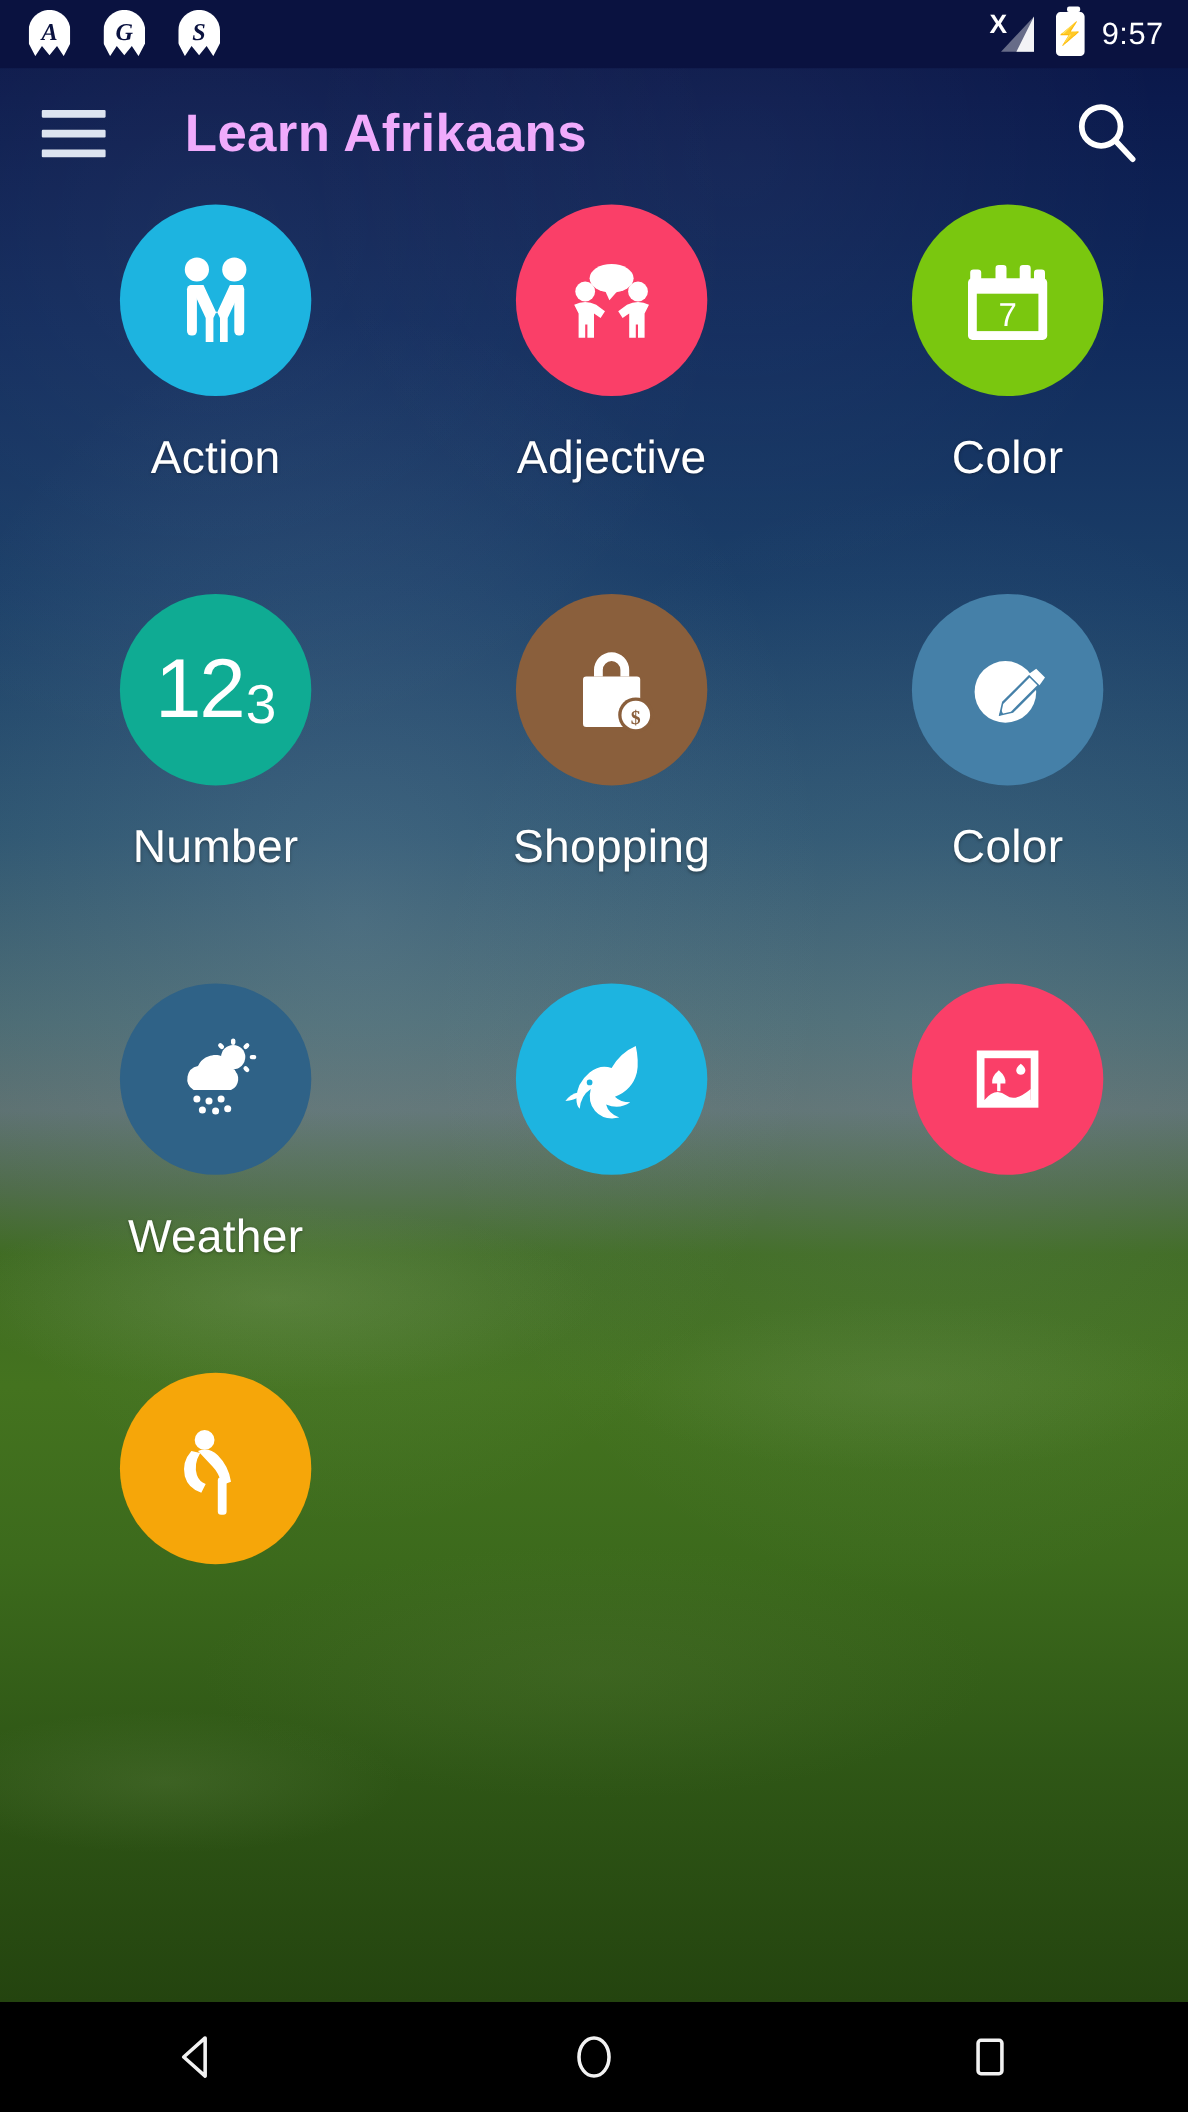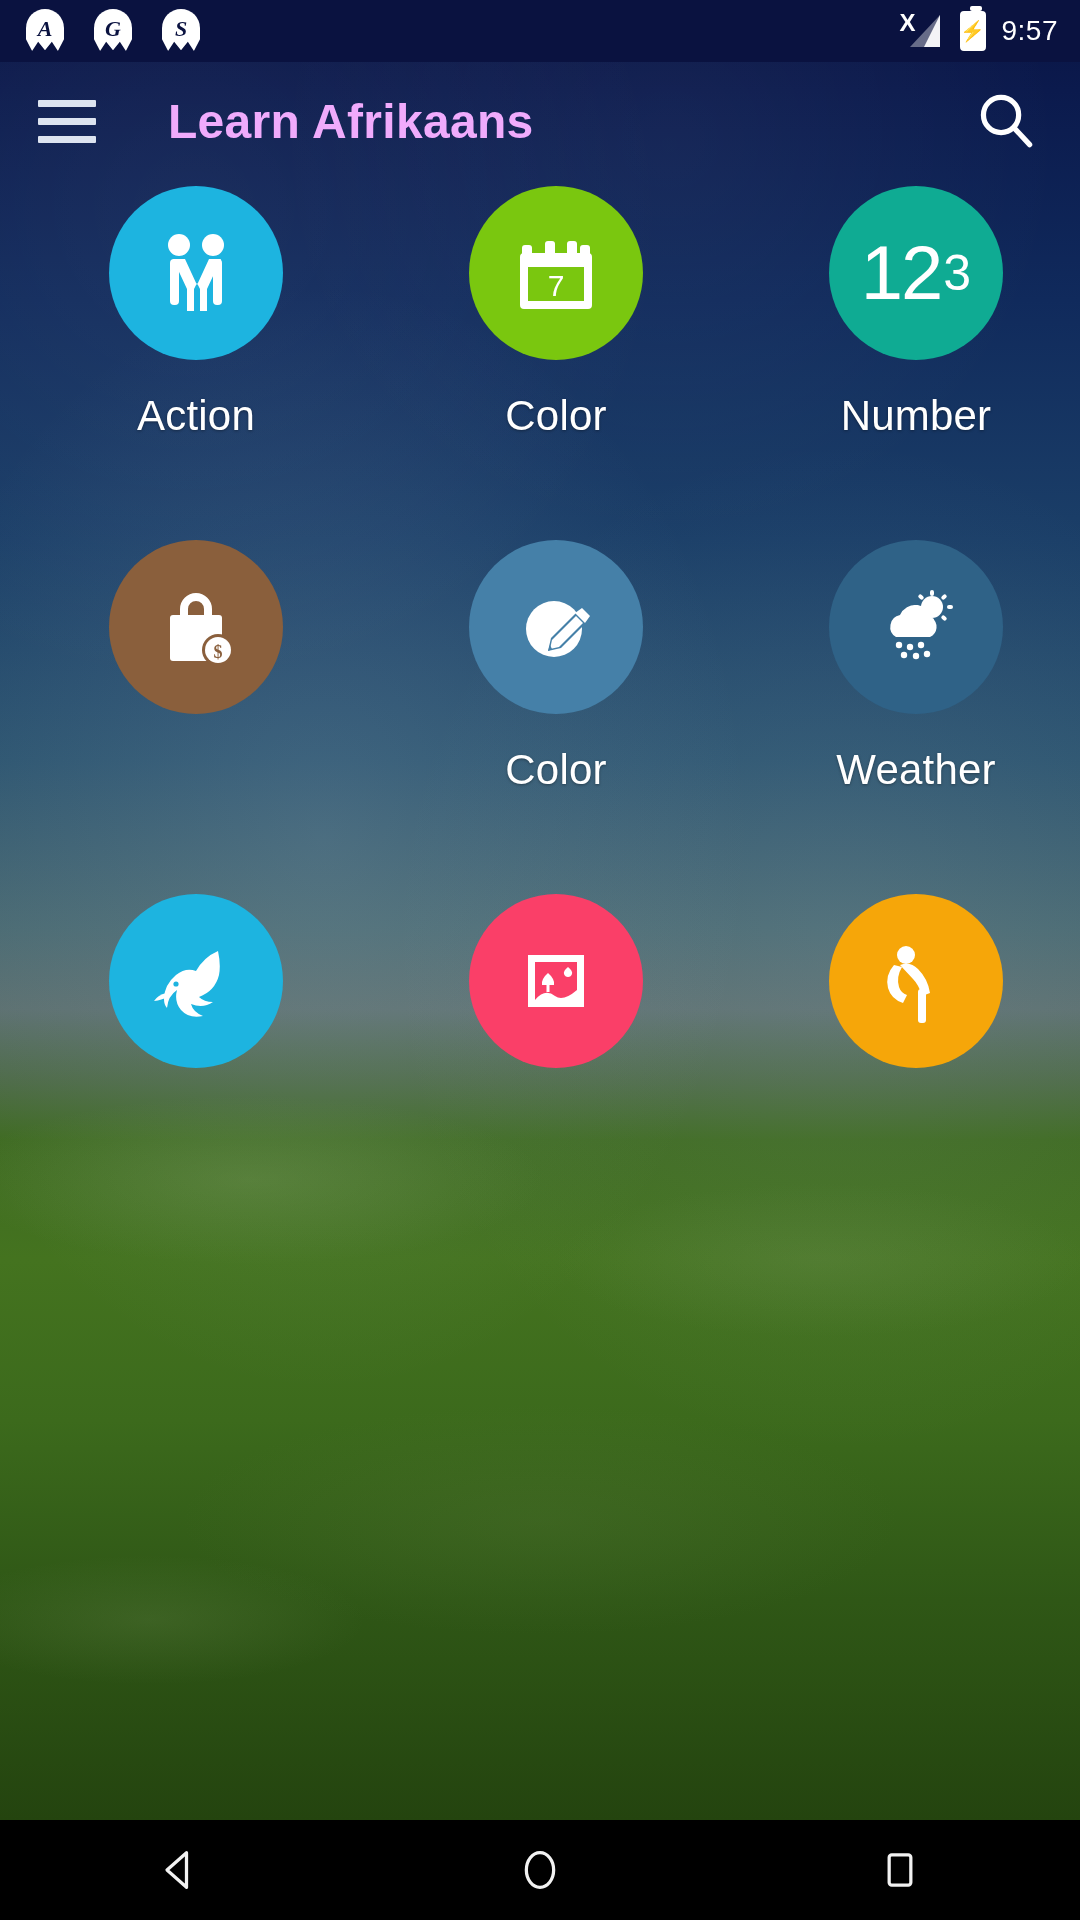--- a/index.html
+++ b/index.html
@@ -174,21 +174,21 @@
     letter-spacing:.2px;
     text-shadow:0 1px 3px rgba(0,0,0,.35);
     white-space:nowrap;
   }
   .glyph { width:100px; height:100px; display:block; }
   .glyph-num {
     color:#fff;
     font-family:"Liberation Sans", sans-serif;
     font-weight:300;
     line-height:1;
-    display:flex; align-items:center;
+    display:flex; align-items:flex-end;
   }
   .glyph-num .big { font-size:76px; letter-spacing:-2px; }
   .glyph-num .small { font-size:50px; margin-left:2px; }
 
   
   #navbar {
     position:absolute; left:0; bottom:0; width:1080px; height:100px;
     background:#000;
     display:flex; align-items:center; justify-content:space-around;
     z-index:30;
@@ -259,20 +259,33 @@
           <circle cx="33" cy="22" r="11"></circle>
             <circle cx="67" cy="22" r="11"></circle>
           <path d="M27 36 h12 l12 26 l12 -26 h12 l-14 30 v22 h-7 v-22 l-3 -6 l-3 6 v22 h-7 v-22 z"></path>
           <rect x="24" y="36" width="9" height="46" rx="4"></rect>
           <rect x="67" y="36" width="9" height="46" rx="4"></rect>
         </svg>
       </div>
       <div class="cell-label">Action</div>
     </div>
 
+    <div class="cell">
+      <div class="circle" style="background:#fa3f68;">
+        <svg class="glyph" viewBox="0 0 100 100" fill="#fff">
+          <ellipse cx="50" cy="30" rx="20" ry="13"></ellipse>
+          <path d="M44 41 l4 9 l7 -8 z"></path>
+          <circle cx="26" cy="42" r="9"></circle>
+          <path d="M16 54 q10 -5 20 0 l8 6 l-4 6 l-6 -4 v22 h-6 v-12 h-2 v12 h-6 v-22 z"></path>
+          <circle cx="74" cy="42" r="9"></circle>
+          <path d="M84 54 q-10 -5 -20 0 l-8 6 l4 6 l6 -4 v22 h6 v-12 h2 v12 h6 v-22 z"></path>
+        </svg>
+      </div>
+      <div class="cell-label">Adjective</div>
+    </div>
 
 
     <div class="cell">
       <div class="circle" style="background:#7ac70f;">
         <svg class="glyph" viewBox="0 0 100 100">
           <rect x="16" y="22" width="10" height="16" rx="3" fill="#fff"></rect>
           <rect x="74" y="22" width="10" height="16" rx="3" fill="#fff"></rect>
           <rect x="39" y="18" width="10" height="16" rx="3" fill="#fff"></rect>
           <rect x="61" y="18" width="10" height="16" rx="3" fill="#fff"></rect>
           <rect x="14" y="30" width="72" height="56" rx="4" fill="#fff"></rect>
@@ -296,20 +309,21 @@
     <div class="cell">
       <div class="circle" style="background:#8a5f3c;">
         <svg class="glyph" viewBox="0 0 100 100">
           <path d="M34 32 a16 16 0 0 1 32 0 v6 h-8 v-6 a8 8 0 0 0 -16 0 v6 h-8 z" fill="#fff"></path>
           <rect x="24" y="38" width="52" height="46" rx="3" fill="#fff"></rect>
           <circle cx="72" cy="73" r="16" fill="#8a5f3c"></circle>
           <circle cx="72" cy="73" r="13" fill="#fff"></circle>
           <text x="72" y="81" font-family="Liberation Serif, serif" font-size="18" font-weight="700" fill="#8a5f3c" text-anchor="middle">$</text>
         </svg>
       </div>
+      <div class="cell-label">Shopping</div>
     </div>
 
 
     <div class="cell">
       <div class="circle" style="background:#4580a8;">
         <svg class="glyph" viewBox="0 0 100 100">
           <circle cx="48" cy="52" r="28" fill="#fff"></circle>
           <path d="M76 46 a28 28 0 0 1 -30 34 a28 28 0 0 0 30 -34z" fill="#fff"></path>
           <path d="M42 74 l3 -13 l26 -26 l10 10 l-26 26 z" fill="#4580a8"></path>
           <path d="M44 72 l2 -9 l24 -24 l7 7 l-24 24 z" fill="#fff"></path>

